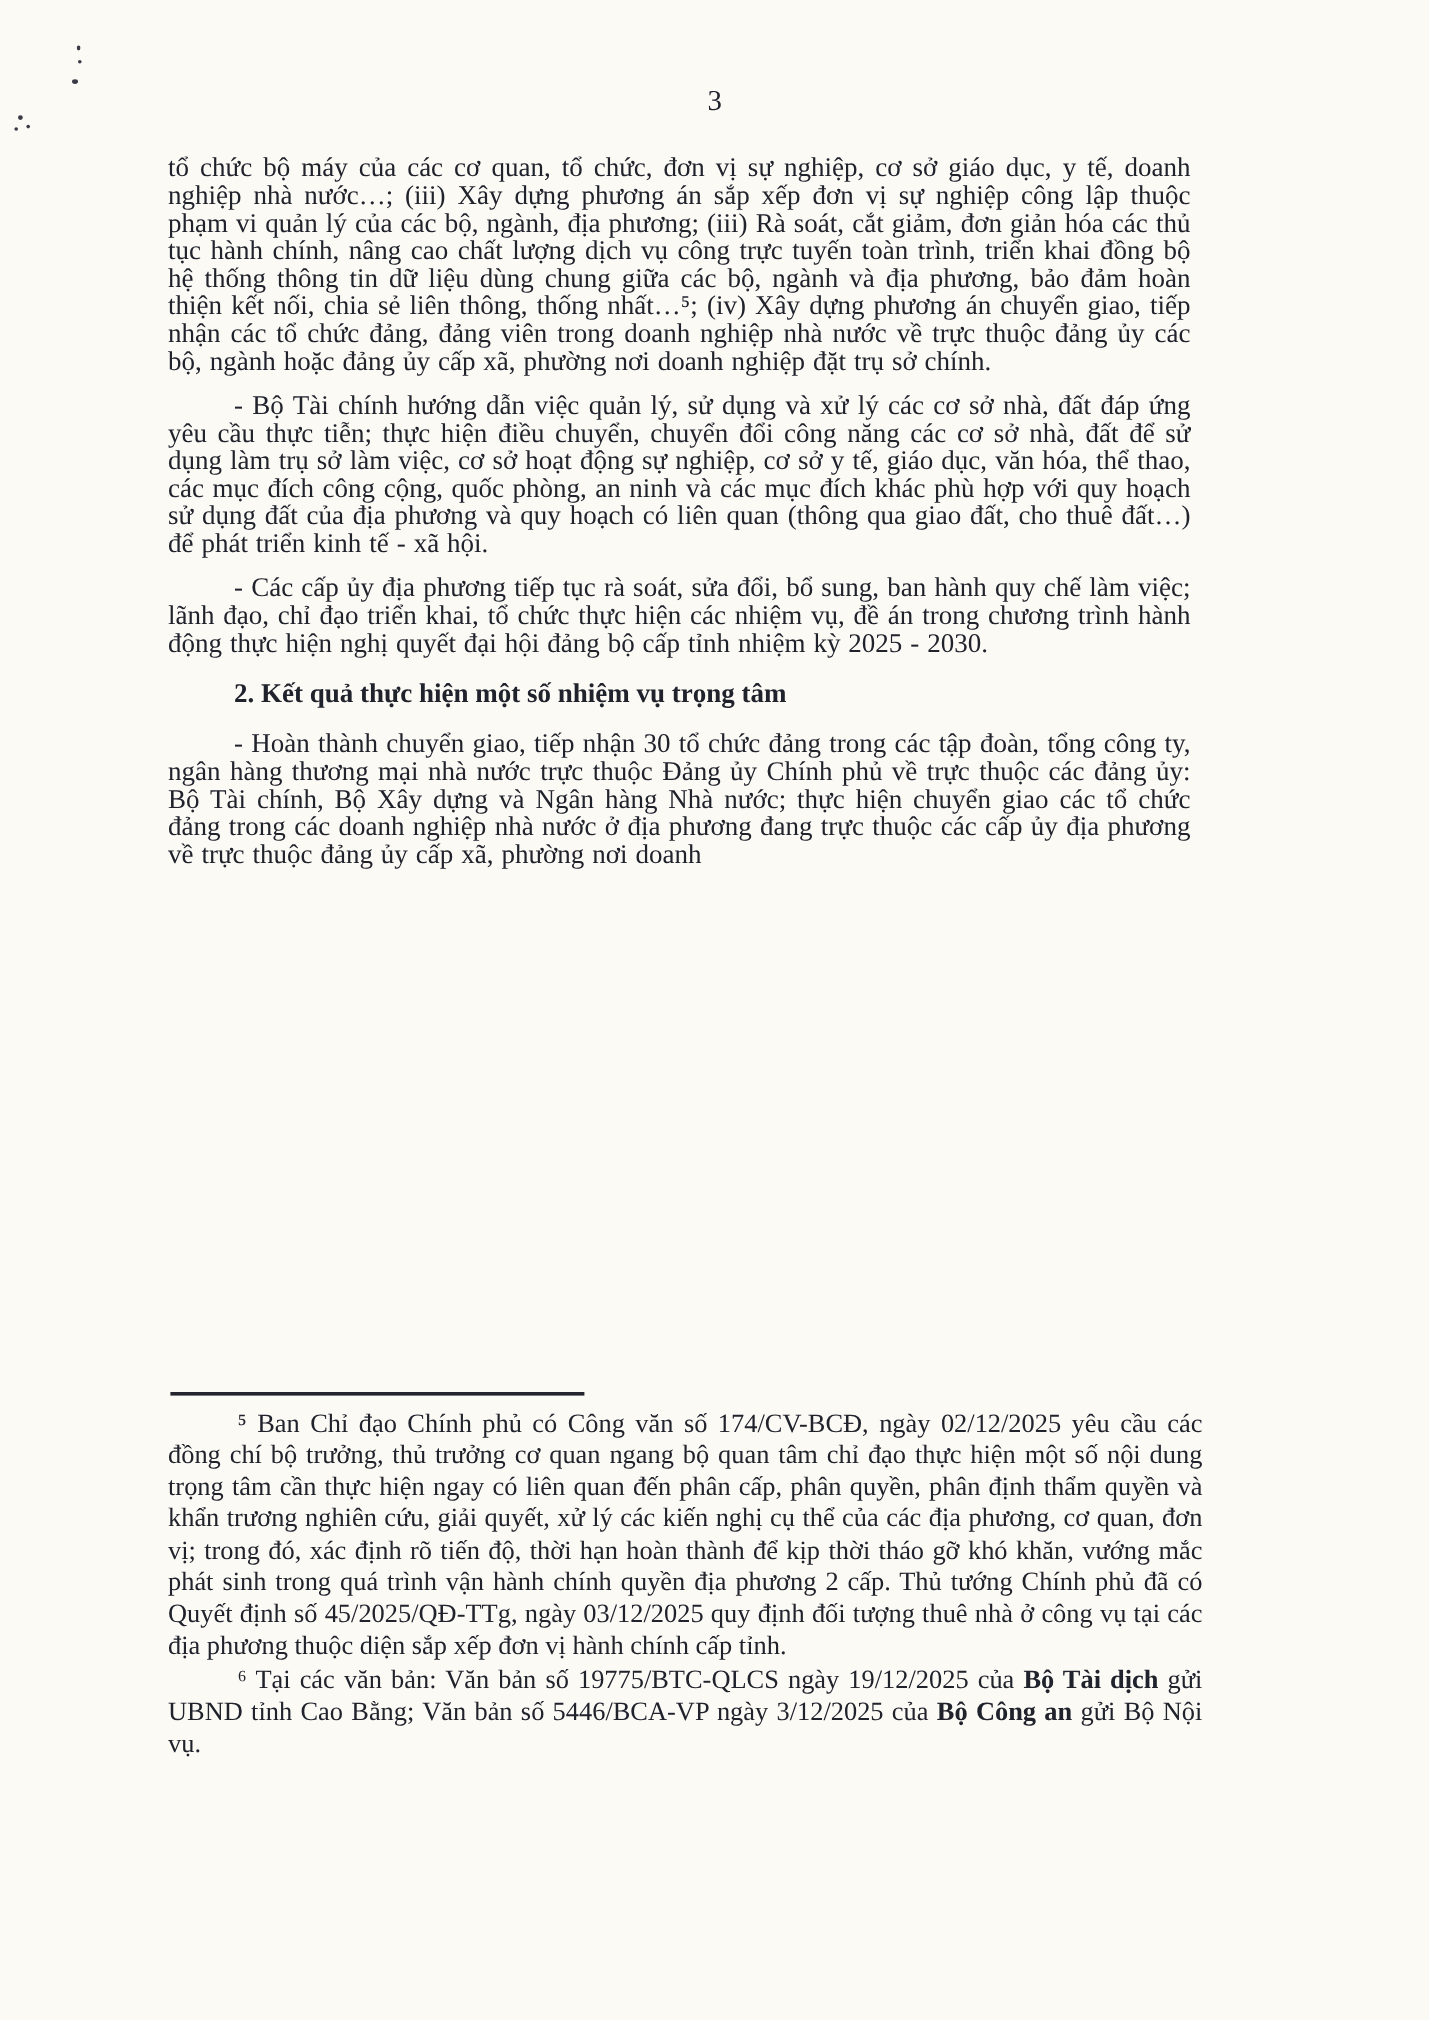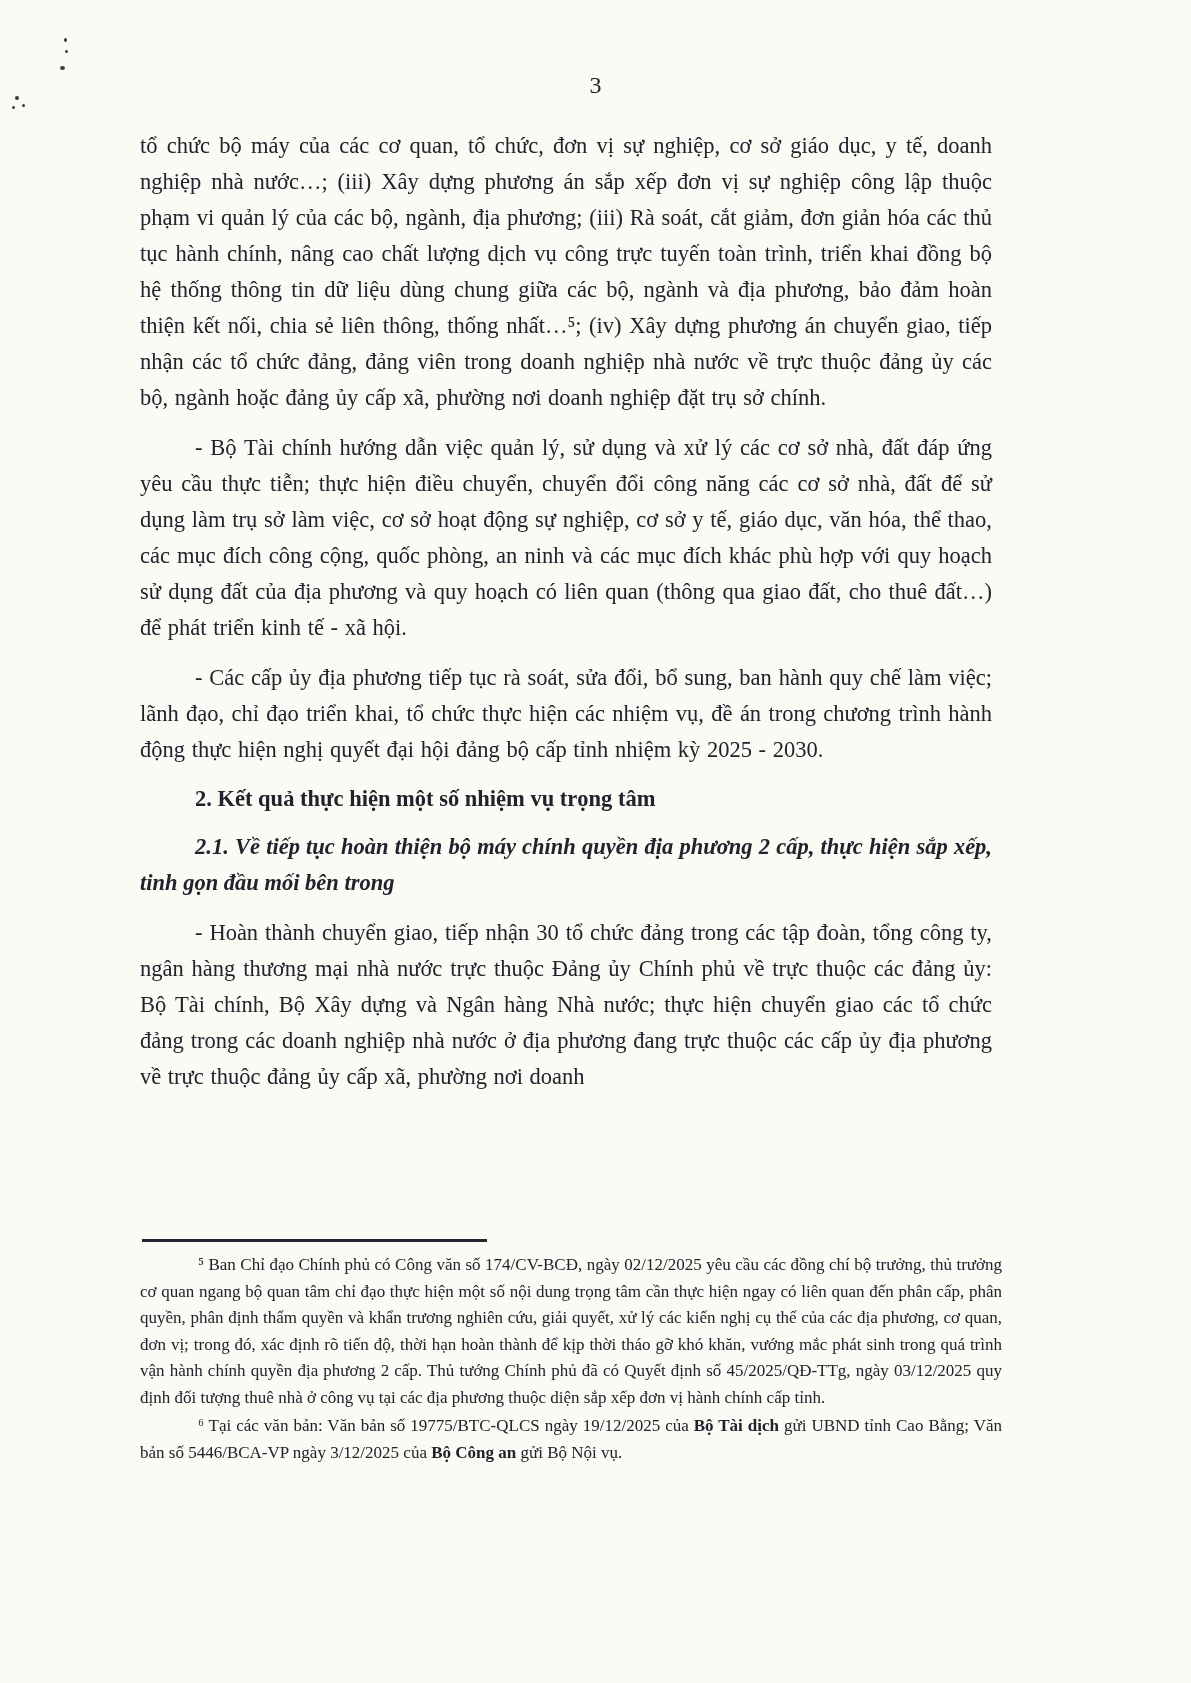--- a/index.html
+++ b/index.html
@@ -28,21 +28,21 @@
     color: #20222c;
   }
   .content {
     position: absolute;
     top: 128px;
     left: 140px;
     width: 852px;
   }
   .para {
     font-size: 22.5px;
-    line-height: 36px;
+    line-height: 23px;
     text-align: justify;
     margin: 0 0 14px 0;
     word-spacing: 1px;
   }
   .para.indent { text-indent: 55px; }
   .heading-bold {
     font-size: 22.5px;
     line-height: 33px;
     font-weight: 700;
     margin: 4px 0 14px 0;
@@ -64,21 +64,21 @@
     width: 880px;
   }
   .footnote-rule {
     width: 345px;
     height: 3px;
     background: #23242e;
     border: none;
     margin: 0 0 10px 2px;
   }
   .footnote {
-    font-size: 17px;
+    font-size: 22px;
     line-height: 26.5px;
     text-align: justify;
     margin: 0 16px 2px 0;
     text-indent: 58px;
     width: 862px;
   }
   .speckle {
     position: absolute;
     background: #3a3a46;
     border-radius: 50%;
@@ -107,21 +107,20 @@
   <div class="content">
 
     <p class="para">tổ chức bộ máy của các cơ quan, tổ chức, đơn vị sự nghiệp, cơ sở giáo dục, y tế, doanh nghiệp nhà nước…; (iii) Xây dựng phương án sắp xếp đơn vị sự nghiệp công lập thuộc phạm vi quản lý của các bộ, ngành, địa phương; (iii) Rà soát, cắt giảm, đơn giản hóa các thủ tục hành chính, nâng cao chất lượng dịch vụ công trực tuyến toàn trình, triển khai đồng bộ hệ thống thông tin dữ liệu dùng chung giữa các bộ, ngành và địa phương, bảo đảm hoàn thiện kết nối, chia sẻ liên thông, thống nhất…⁵; (iv) Xây dựng phương án chuyển giao, tiếp nhận các tổ chức đảng, đảng viên trong doanh nghiệp nhà nước về trực thuộc đảng ủy các bộ, ngành hoặc đảng ủy cấp xã, phường nơi doanh nghiệp đặt trụ sở chính.</p>
 
     <p class="para indent">- Bộ Tài chính hướng dẫn việc quản lý, sử dụng và xử lý các cơ sở nhà, đất đáp ứng yêu cầu thực tiễn; thực hiện điều chuyển, chuyển đổi công năng các cơ sở nhà, đất để sử dụng làm trụ sở làm việc, cơ sở hoạt động sự nghiệp, cơ sở y tế, giáo dục, văn hóa, thể thao, các mục đích công cộng, quốc phòng, an ninh và các mục đích khác phù hợp với quy hoạch sử dụng đất của địa phương và quy hoạch có liên quan (thông qua giao đất, cho thuê đất…) để phát triển kinh tế - xã hội.</p>
 
     <p class="para indent">- Các cấp ủy địa phương tiếp tục rà soát, sửa đổi, bổ sung, ban hành quy chế làm việc; lãnh đạo, chỉ đạo triển khai, tổ chức thực hiện các nhiệm vụ, đề án trong chương trình hành động thực hiện nghị quyết đại hội đảng bộ cấp tỉnh nhiệm kỳ 2025 - 2030.</p>
 
     <p class="heading-bold">2. Kết quả thực hiện một số nhiệm vụ trọng tâm</p>
 
-    <p class="heading-bold-italic">2.1. Về tiếp tục hoàn thiện bộ máy chính quyền địa phương 2 cấp, thực hiện sắp xếp, tinh gọn đầu mối bên trong</p>
 
 
     <p class="para indent">- Hoàn thành chuyển giao, tiếp nhận 30 tổ chức đảng trong các tập đoàn, tổng công ty, ngân hàng thương mại nhà nước trực thuộc Đảng ủy Chính phủ về trực thuộc các đảng ủy: Bộ Tài chính, Bộ Xây dựng và Ngân hàng Nhà nước; thực hiện chuyển giao các tổ chức đảng trong các doanh nghiệp nhà nước ở địa phương đang trực thuộc các cấp ủy địa phương về trực thuộc đảng ủy cấp xã, phường nơi doanh</p>
 
   </div>
 
   <div class="footnote-area">
     <hr class="footnote-rule">
 
     <p class="footnote">⁵ Ban Chỉ đạo Chính phủ có Công văn số 174/CV-BCĐ, ngày 02/12/2025 yêu cầu các đồng chí bộ trưởng, thủ trưởng cơ quan ngang bộ quan tâm chỉ đạo thực hiện một số nội dung trọng tâm cần thực hiện ngay có liên quan đến phân cấp, phân quyền, phân định thẩm quyền và khẩn trương nghiên cứu, giải quyết, xử lý các kiến nghị cụ thể của các địa phương, cơ quan, đơn vị; trong đó, xác định rõ tiến độ, thời hạn hoàn thành để kịp thời tháo gỡ khó khăn, vướng mắc phát sinh trong quá trình vận hành chính quyền địa phương 2 cấp. Thủ tướng Chính phủ đã có Quyết định số 45/2025/QĐ-TTg, ngày 03/12/2025 quy định đối tượng thuê nhà ở công vụ tại các địa phương thuộc diện sắp xếp đơn vị hành chính cấp tỉnh.</p>

